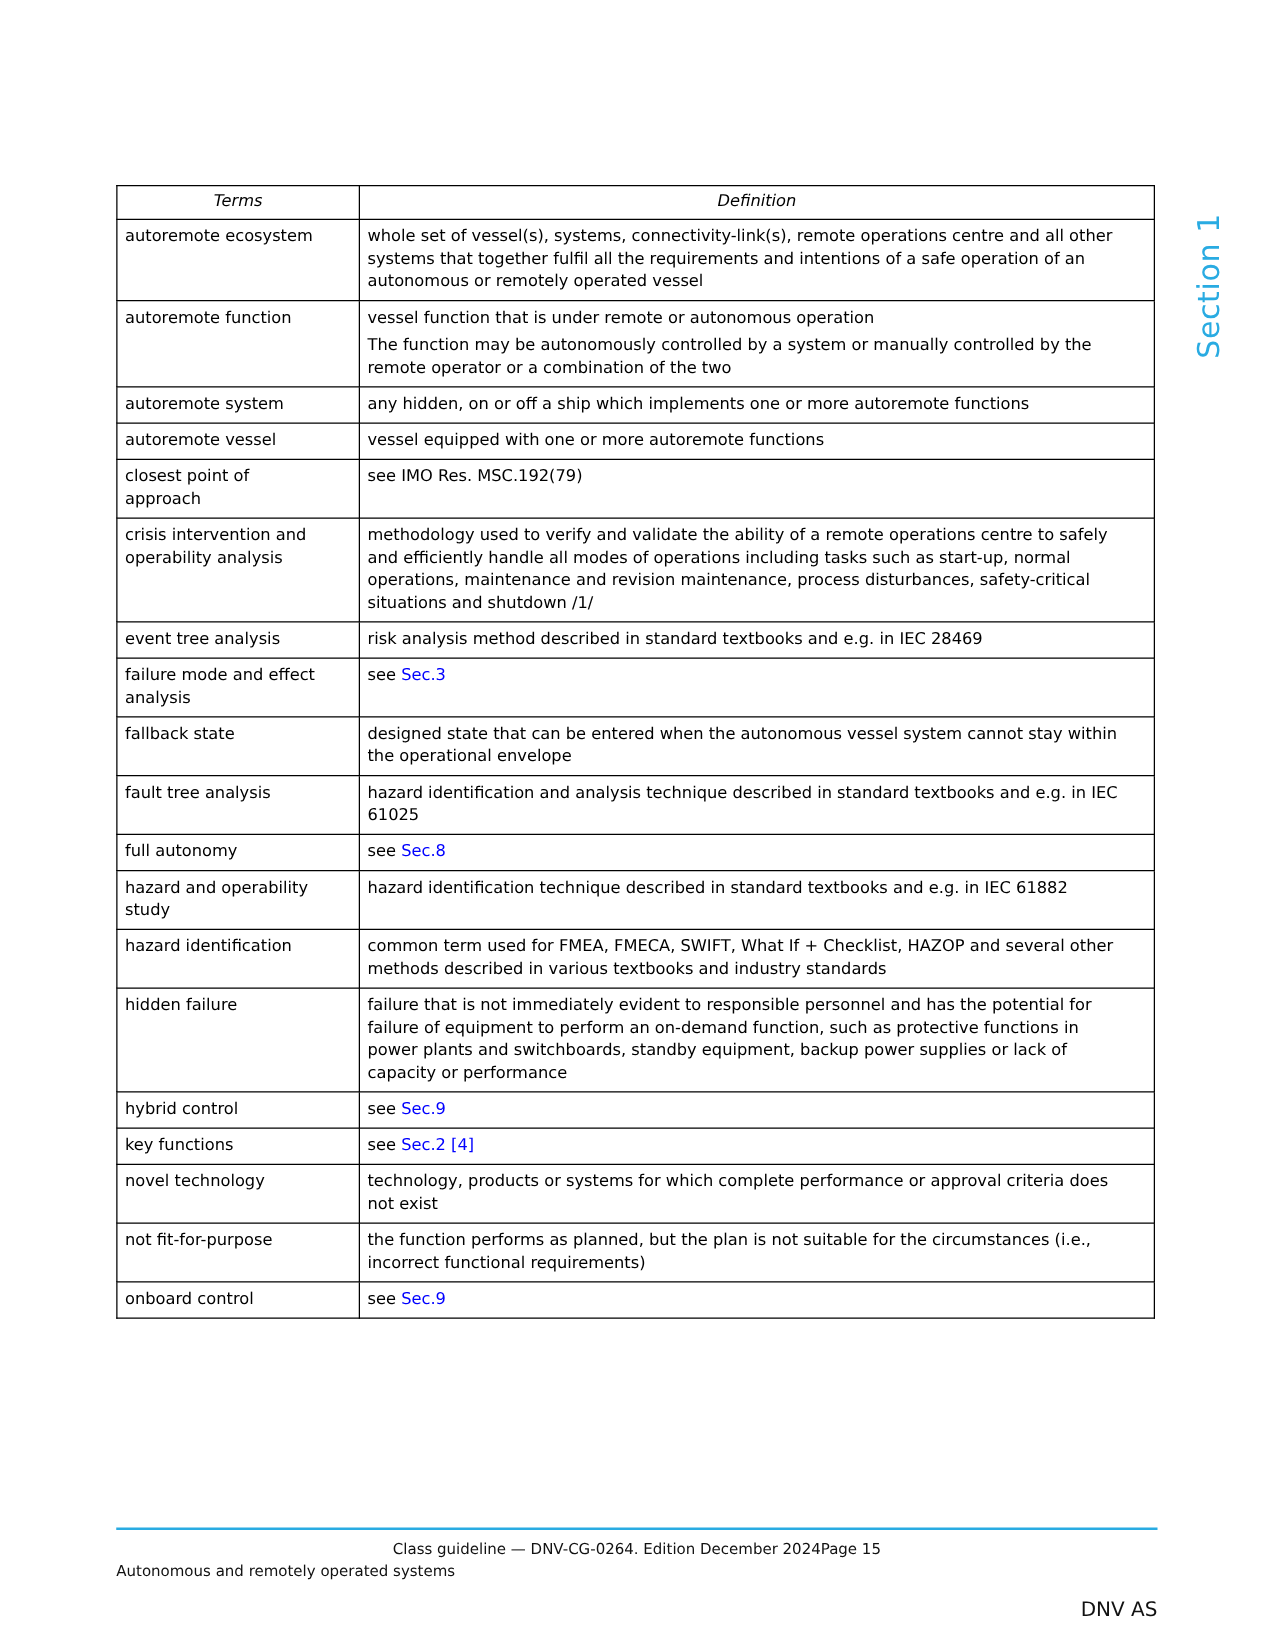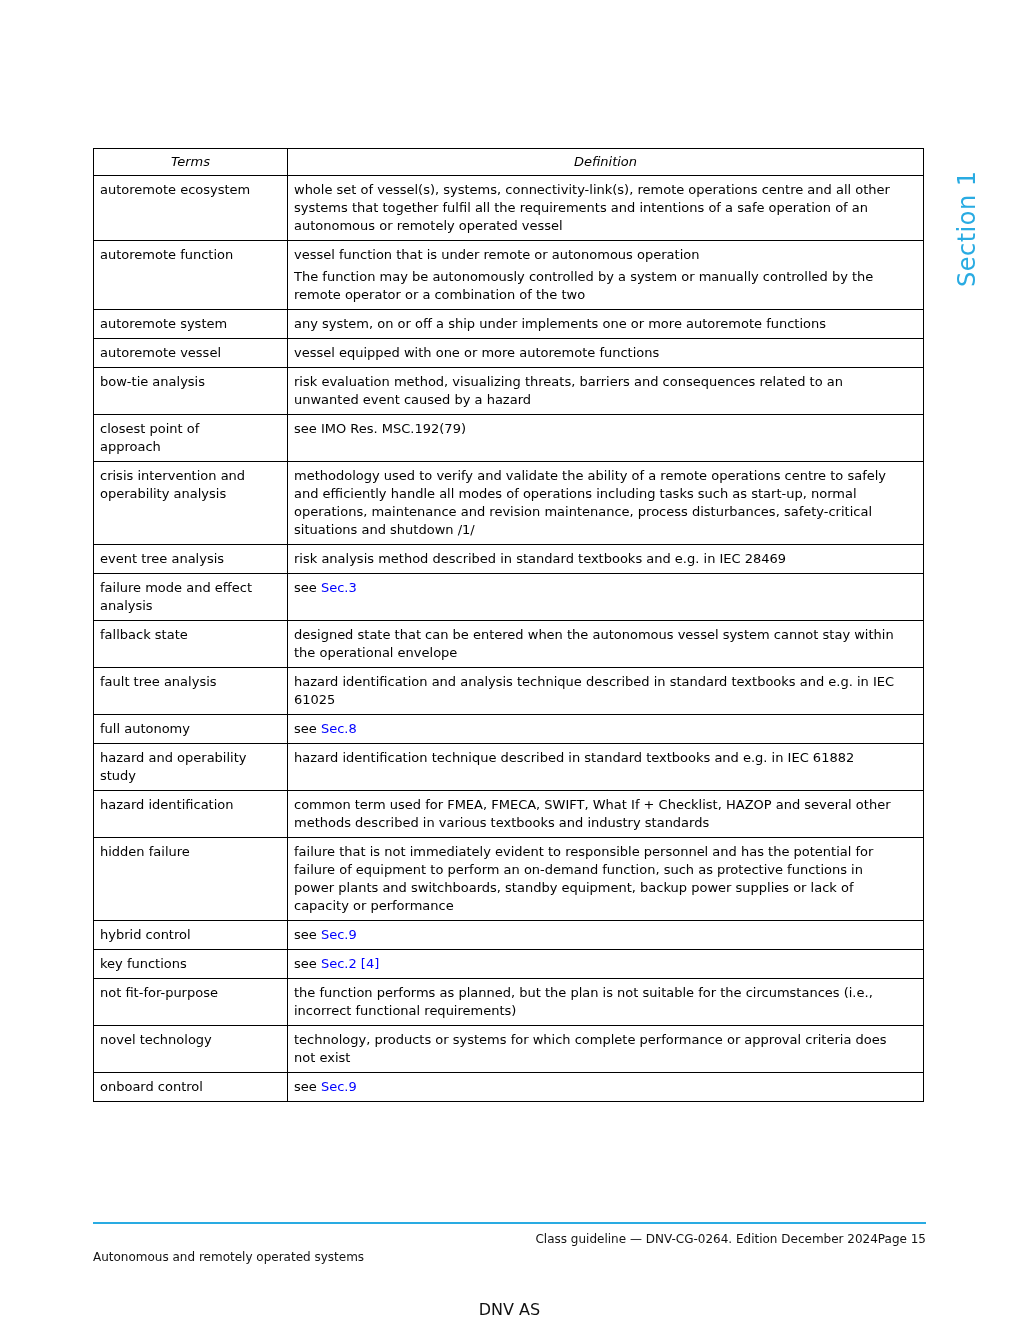--- a/index.html
+++ b/index.html
@@ -68,33 +68,33 @@
     top: 1222px;
     width: 833px;
   }
   .footer-rule {
     height: 2px;
     background: var(--accent, #29abe2);
   }
   .footer-row {
     margin-top: 6px;
     display: flex;
-    justify-content: flex-end;
+    justify-content: center;
     font-size: 12px;
     line-height: 18px;
     color: #111111;
   }
   .footer-row2 {
     font-size: 12px;
     line-height: 18px;
     color: #111111;
   }
   .publisher {
-    margin-top: 34px;
-    text-align: center;
+    margin-top: 12px;
+    text-align: right;
     font-size: 16px;
     line-height: 20px;
     color: #111111;
   }
 </style>
 </head>
 <body>
 
 <div class="page">
 
@@ -117,36 +117,30 @@
         <tr>
           <td class="term-cell">autoremote function</td>
           <td class="def-cell">
             <p>vessel function that is under remote or autonomous operation</p>
             <p>The function may be autonomously controlled by a system or manually controlled by the remote operator or a combination of the two</p>
           </td>
         </tr>
         <tr>
           <td class="term-cell">autoremote system</td>
           <td class="def-cell">
-            <p>any system, on or off a ship under implements one or more autoremote functions</p>
+            <p>any hidden, on or off a ship which implements one or more autoremote functions</p>
           </td>
         </tr>
         <tr>
           <td class="term-cell">autoremote vessel</td>
           <td class="def-cell">
             <p>vessel equipped with one or more autoremote functions</p>
           </td>
         </tr>
         <tr>
-          <td class="term-cell">bow-tie analysis</td>
-          <td class="def-cell">
-            <p>risk evaluation method, visualizing threats, barriers and consequences related to an unwanted event caused by a hazard</p>
-          </td>
-        </tr>
-        <tr>
           <td class="term-cell">closest point of approach</td>
           <td class="def-cell">
             <p>see IMO Res. MSC.192(79)</p>
           </td>
         </tr>
         <tr>
           <td class="term-cell">crisis intervention and operability analysis</td>
           <td class="def-cell">
             <p>methodology used to verify and validate the ability of a remote operations centre to safely and efficiently handle all modes of operations including tasks such as start-up, normal operations, maintenance and revision maintenance, process disturbances, safety-critical situations and shutdown /1/</p>
           </td>
@@ -205,29 +199,29 @@
             <p>see <a class="doc-link">Sec.9</a></p>
           </td>
         </tr>
         <tr>
           <td class="term-cell">key functions</td>
           <td class="def-cell">
             <p>see <a class="doc-link">Sec.2 [4]</a></p>
           </td>
         </tr>
         <tr>
+          <td class="term-cell">novel technology</td>
+          <td class="def-cell">
+            <p>technology, products or systems for which complete performance or approval criteria does not exist</p>
+          </td>
+        </tr>
+        <tr>
           <td class="term-cell">not fit-for-purpose</td>
           <td class="def-cell">
             <p>the function performs as planned, but the plan is not suitable for the circumstances (i.e., incorrect functional requirements)</p>
-          </td>
-        </tr>
-        <tr>
-          <td class="term-cell">novel technology</td>
-          <td class="def-cell">
-            <p>technology, products or systems for which complete performance or approval criteria does not exist</p>
           </td>
         </tr>
         <tr>
           <td class="term-cell">onboard control</td>
           <td class="def-cell">
             <p>see <a class="doc-link">Sec.9</a></p>
           </td>
         </tr>
       </tbody>
   </table>

